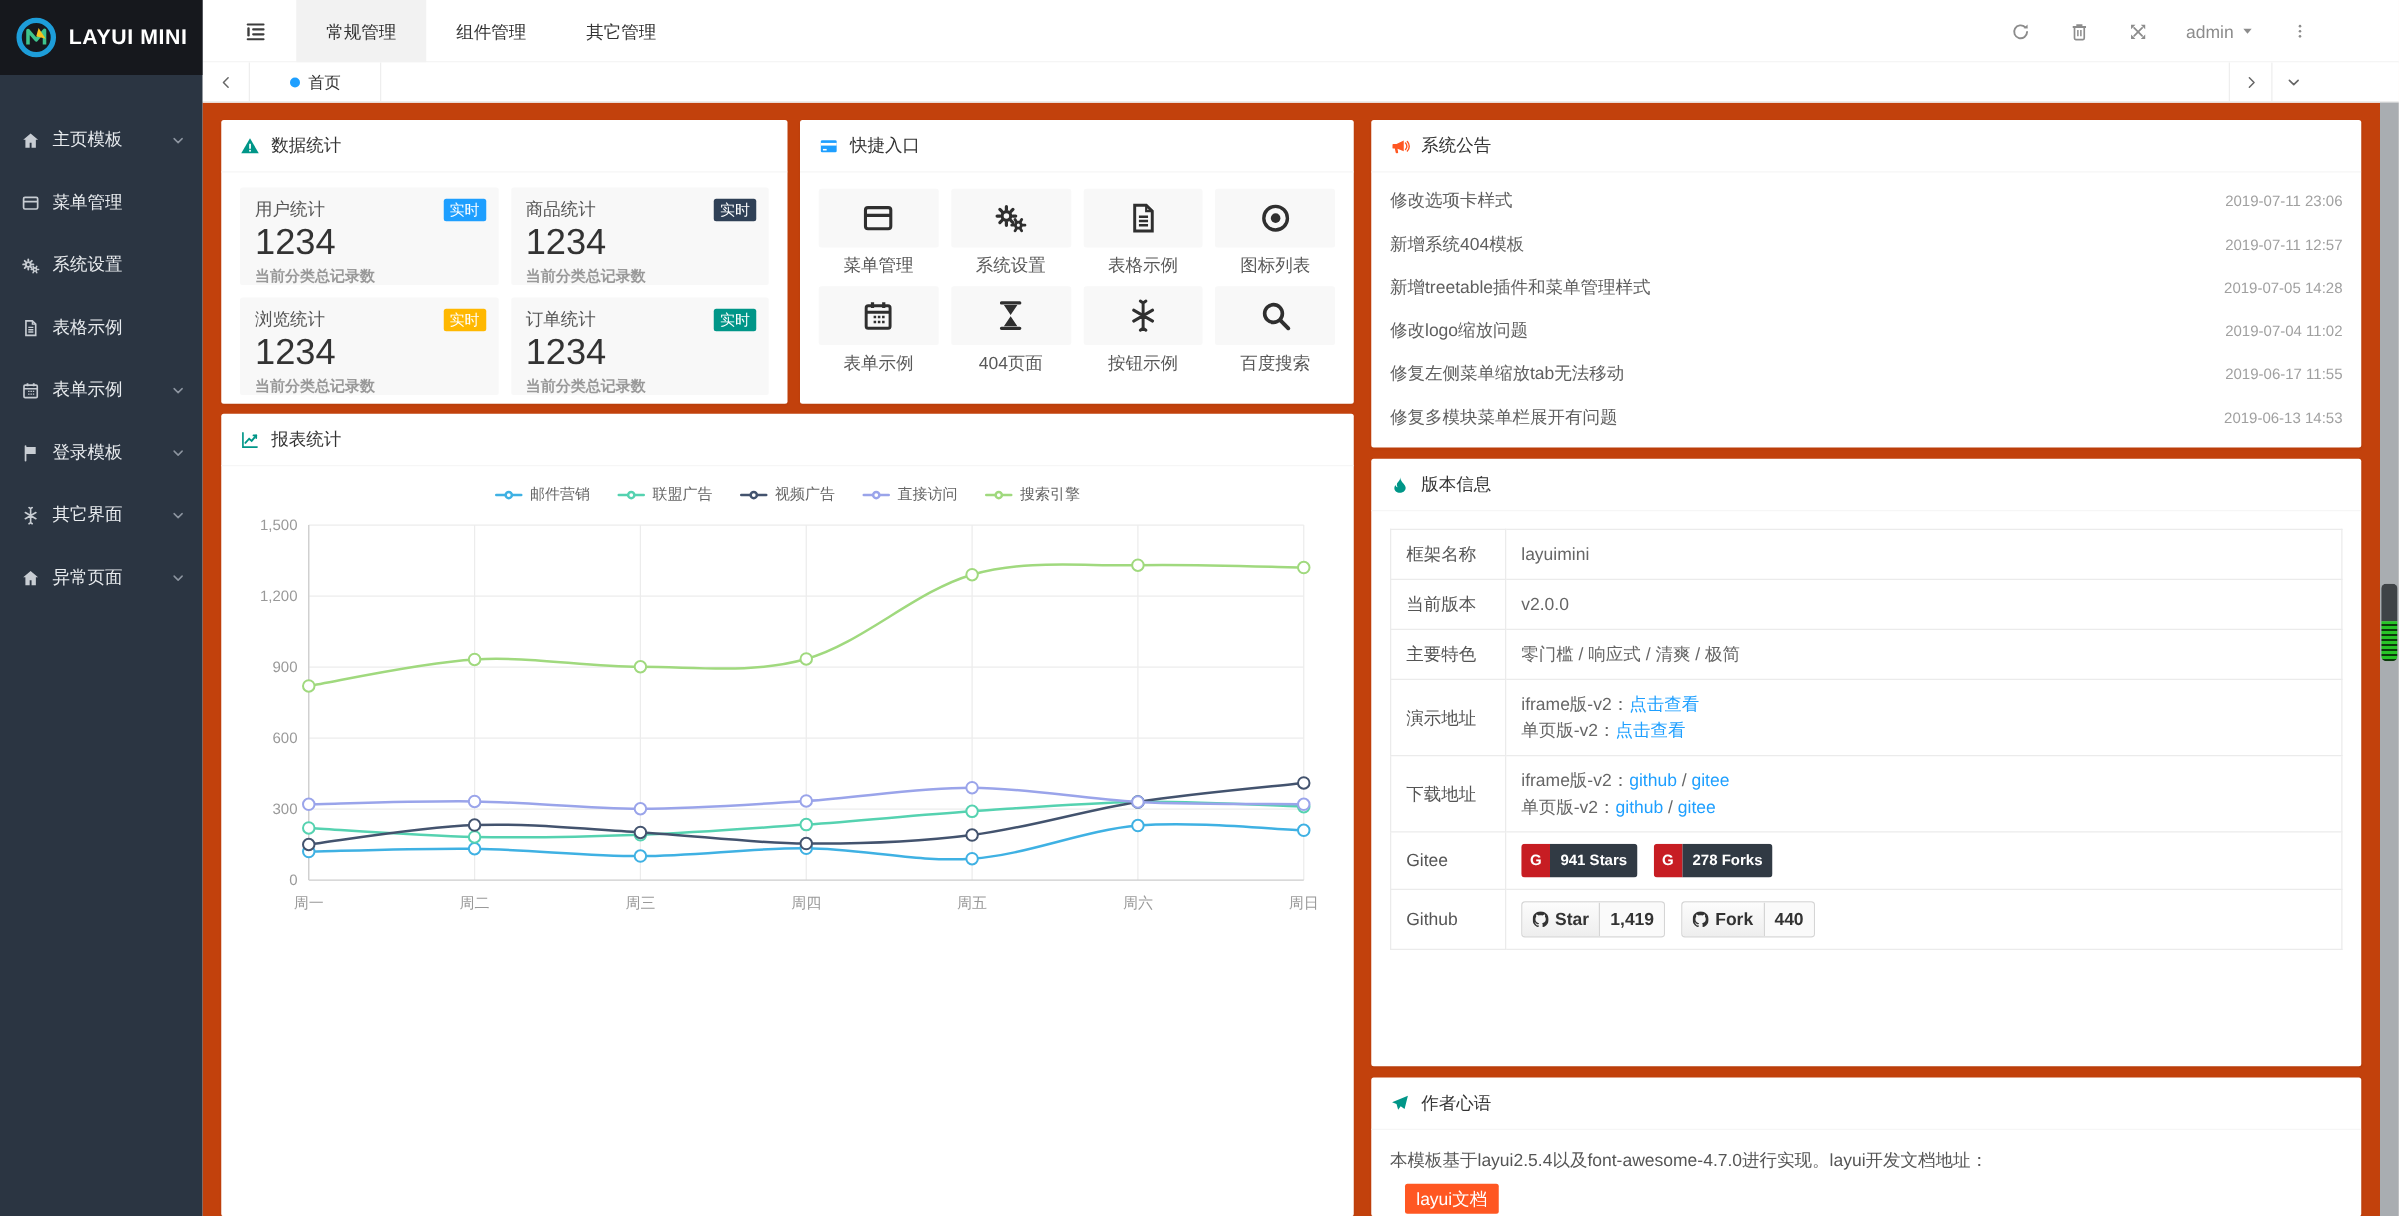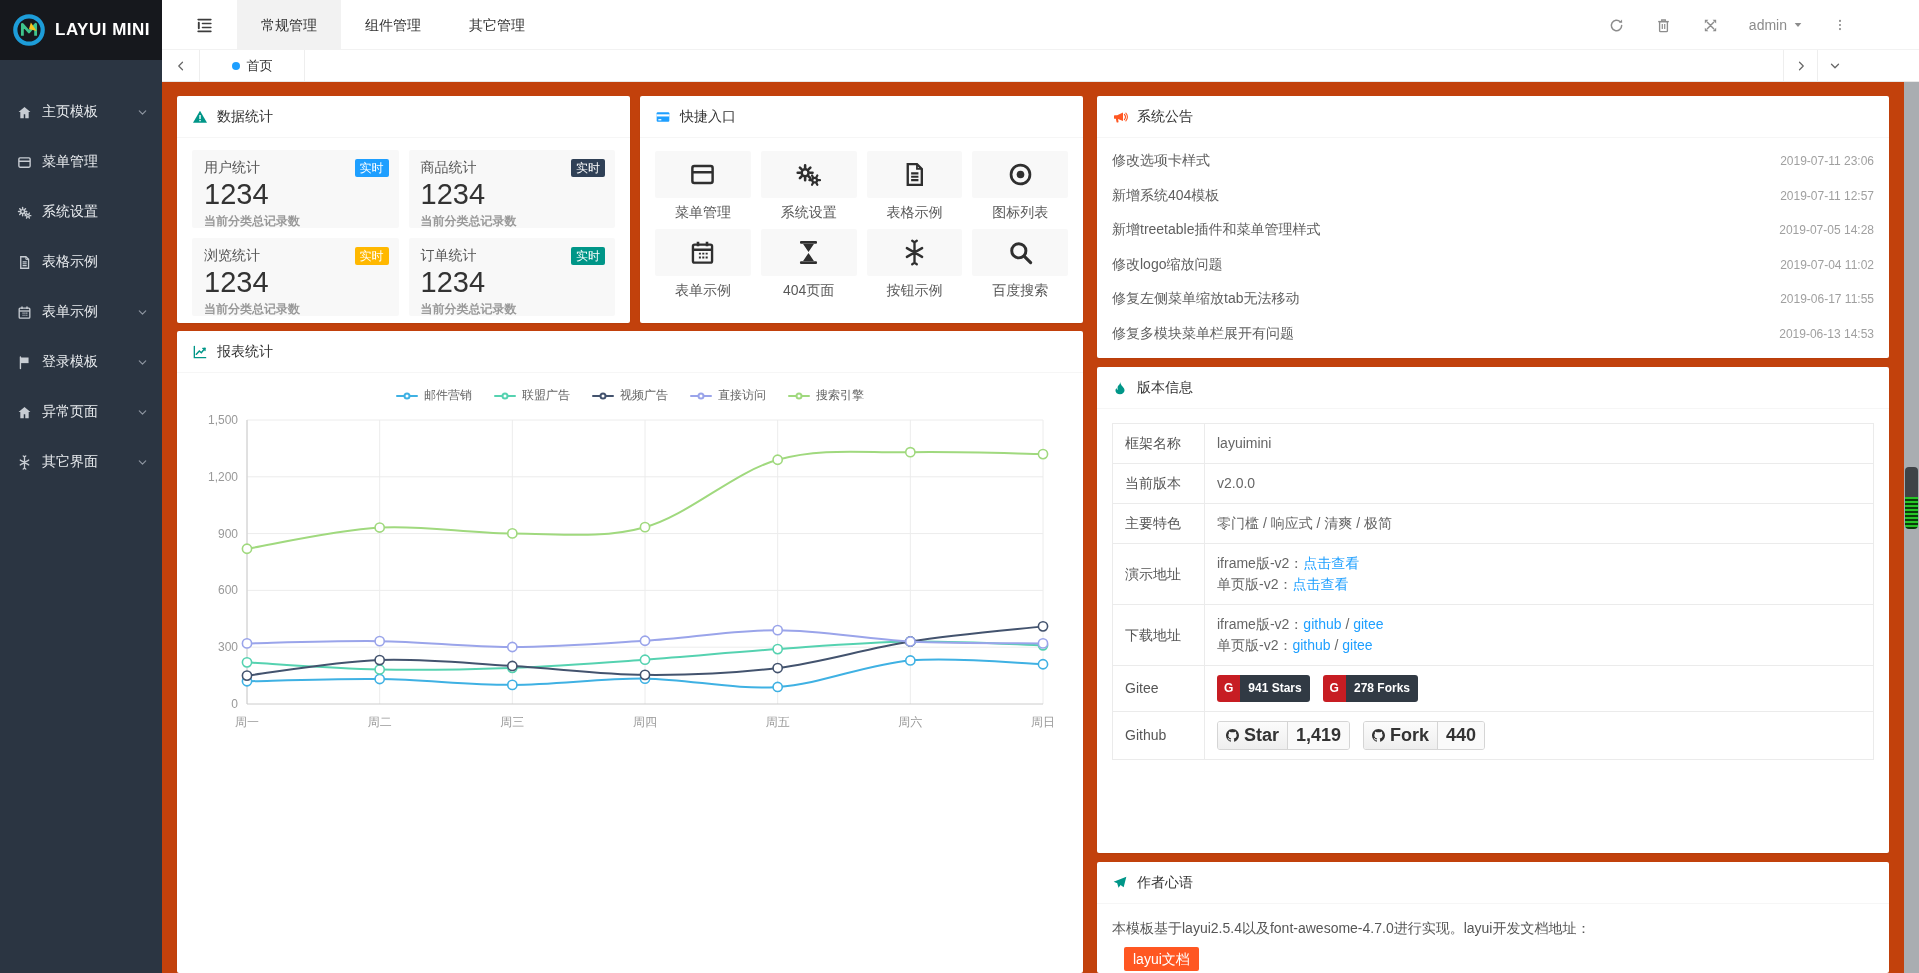--- a/index.html
+++ b/index.html
@@ -85,21 +85,21 @@
   .version-card { height:486px; flex:0 0 486px; }
   .vtable { width:calc(100% - 30px); margin:14px 15px; border-collapse:collapse; }
   .vtable td { border:1px solid #ebebeb; font-size:14px; padding:9px 12px; line-height:21px; }
   .vtable td.vl { width:92px; color:#555; }
   .vtable td.vv { color:#666; }
   a.lnk { color:#1E9FFF; text-decoration:none; cursor:pointer; }
   .shield { display:inline-flex; font-size:12px; font-weight:bold; border-radius:3px; overflow:hidden; vertical-align:middle; cursor:pointer; }
   .shield .sl { background:#c71d23; color:#fff; padding:3px 7px; }
   .shield .sr { background:#313a44; color:#fff; padding:3px 8px; }
   .shield + .shield { margin-left:9px; }
-  .gh-btn { display:inline-flex; border:1px solid #d5d5d5; border-radius:3px; overflow:hidden; font-size:18px; font-weight:bold; color:#333; vertical-align:middle; cursor:pointer; }
+  .gh-btn { display:inline-flex; border:1px solid #d5d5d5; border-radius:3px; overflow:hidden; font-size:14px; font-weight:bold; color:#333; vertical-align:middle; cursor:pointer; }
   .gh-btn .gl { background:linear-gradient(#fcfcfc,#eee); padding:3px 8px; display:flex; align-items:center; gap:5px; }
   .gh-btn .gl svg { width:13px; height:13px; fill:#333; }
   .gh-btn .gr { background:#fafafa; border-left:1px solid #d5d5d5; padding:3px 8px; }
   .gh-btn + .gh-btn { margin-left:9px; }
 
   
   .author-card { flex:1; min-height:0; }
   .author-body { padding:11px 15px; font-size:14px; color:#565656; line-height:27px; }
   .doc-badge { display:inline-block; background:#FF5722; color:#fff; padding:3px 9px; border-radius:2px; font-size:14px; line-height:18px; margin:5px 12px; cursor:pointer; }
 
@@ -278,32 +278,32 @@
       <svg class="mi-icon">
           <use href="#i-flag"></use>
         </svg>
       <span class="mi-label">登录模板</span>
       <svg class="mi-caret">
           <use href="#i-chevdown"></use>
         </svg>
     </div>
     <div class="menu-item">
       <svg class="mi-icon">
-          <use href="#i-home"></use>
-        </svg>
-      <span class="mi-label">异常页面</span>
+          <use href="#i-snowflake"></use>
+        </svg>
+      <span class="mi-label">其它界面</span>
       <svg class="mi-caret">
           <use href="#i-chevdown"></use>
         </svg>
     </div>
     <div class="menu-item">
       <svg class="mi-icon">
-          <use href="#i-snowflake"></use>
-        </svg>
-      <span class="mi-label">其它界面</span>
+          <use href="#i-home"></use>
+        </svg>
+      <span class="mi-label">异常页面</span>
       <svg class="mi-caret">
           <use href="#i-chevdown"></use>
         </svg>
     </div>
   </div>
 </div>
 
 <div class="header">
   <div class="collapse-btn">
     <svg class="hicon" style="color:#3c3c3c;width:19px;height:19px">

